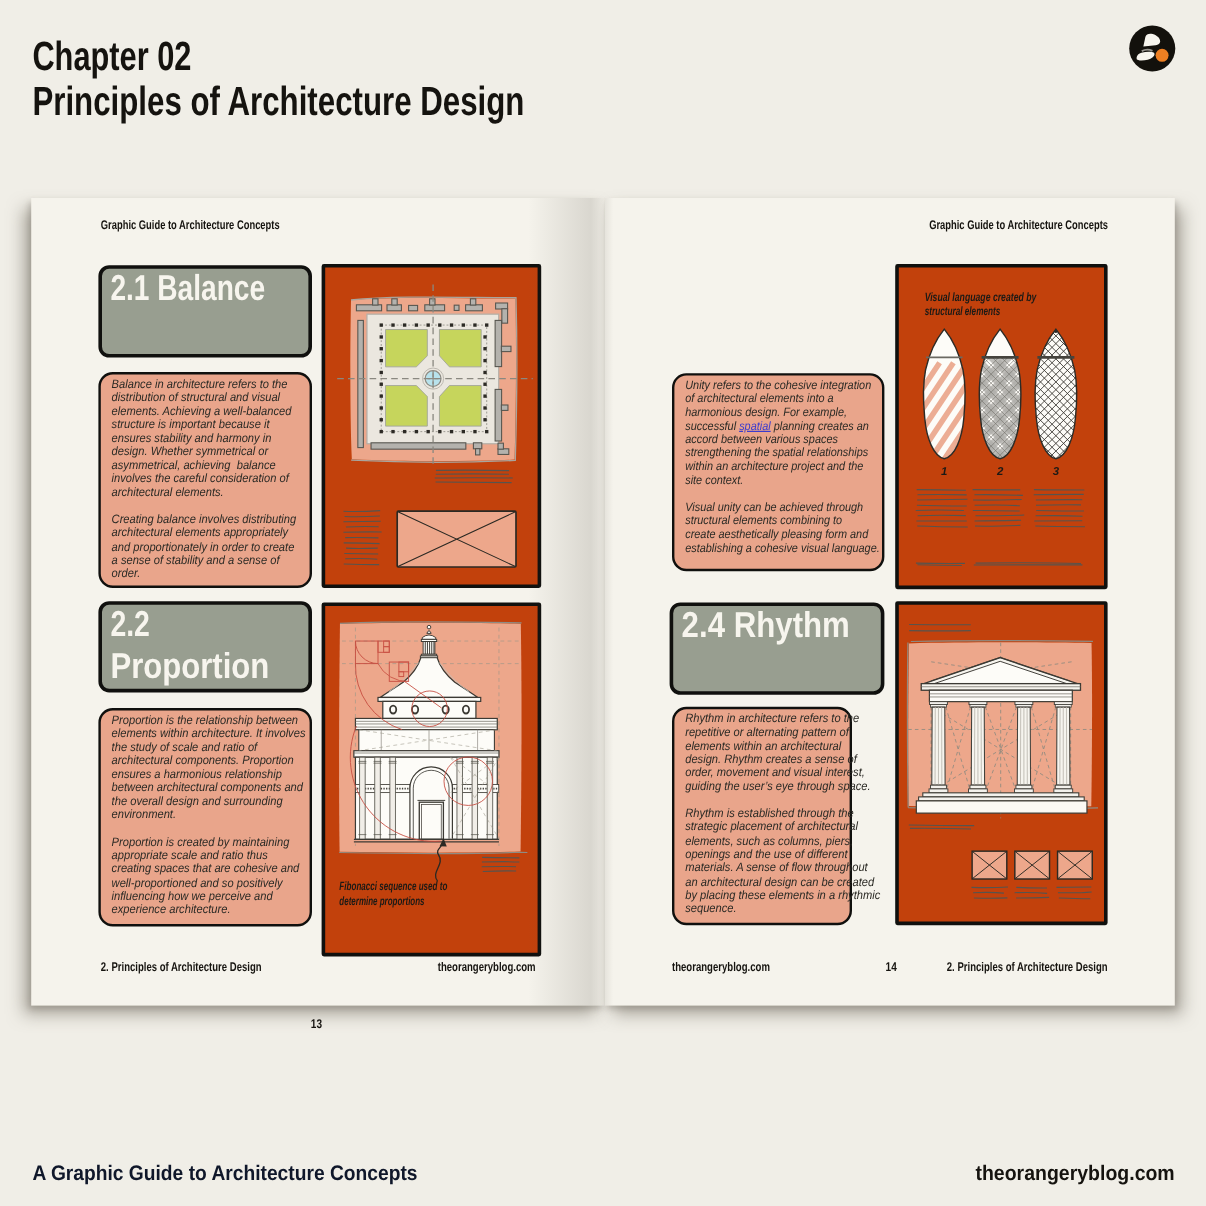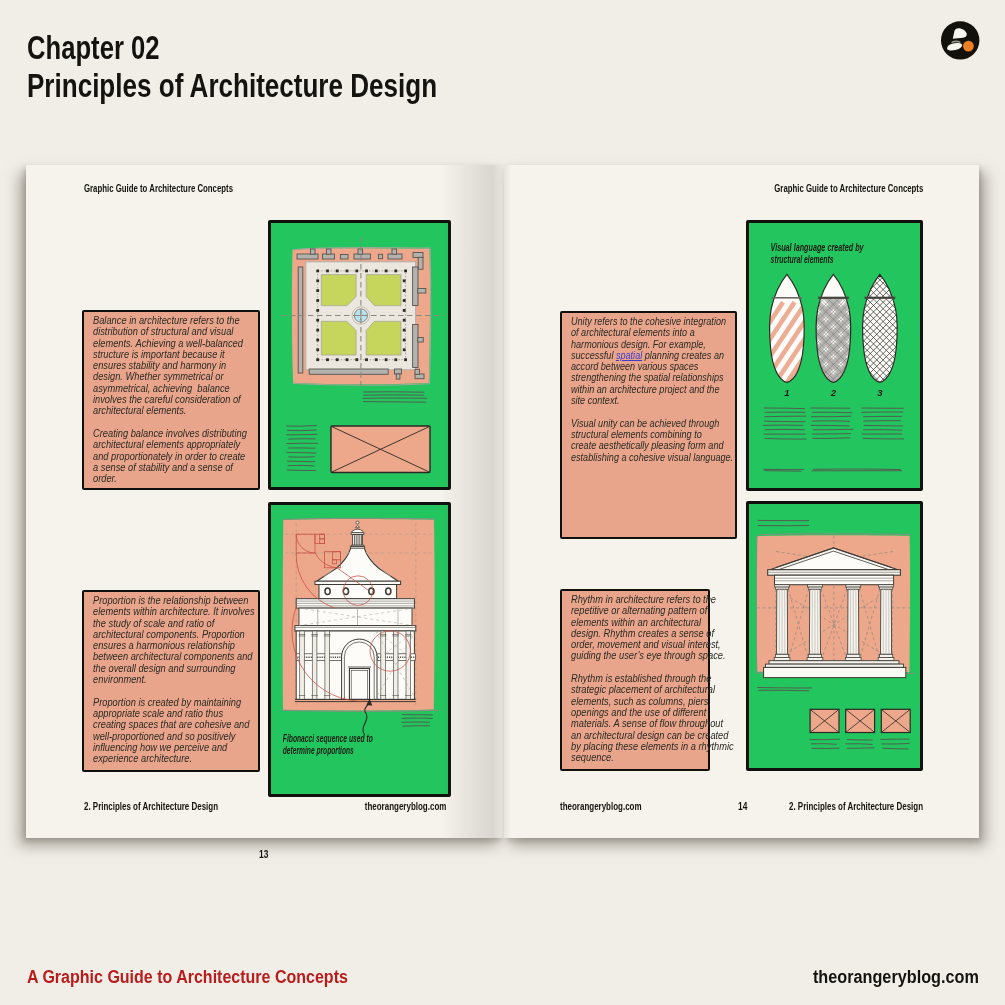--- a/index.html
+++ b/index.html
@@ -6,23 +6,23 @@
   body{width:1005px;height:1005px;background:#f0eee7;position:relative;overflow:hidden;
        font-family:"Liberation Sans", sans-serif;}
   .abs{position:absolute;}
   .cond{display:inline-block;transform:scaleX(0.78);transform-origin:left center;white-space:nowrap;}
   .condR{display:inline-block;transform:scaleX(0.78);transform-origin:right center;white-space:nowrap;}
   .page{position:absolute;top:165px;height:673px;background:#f5f3ec;}
   .hbox{position:absolute;box-sizing:border-box;background:#989e90;border:3px solid #10100e;
         border-radius:9px;color:#f7f5ee;font-weight:bold;}
   .hbox .t{position:absolute;left:7px;top:-1px;font-size:30px;line-height:35px;}
   .tbox{position:absolute;box-sizing:border-box;background:#e9a58b;border:2.5px solid #10100e;
-        border-radius:2px;color:#2b2a25;font-style:italic;font-size:10.1px;line-height:11.3px;}
+        border-radius:12px;color:#2b2a25;font-style:italic;font-size:10.1px;line-height:11.3px;}
   .tbox .txt{position:absolute;left:9px;top:3px;white-space:nowrap;transform:scaleX(0.92);transform-origin:left top;}
-  .ibox{position:absolute;box-sizing:border-box;background:#22c55e;border:3px solid #10100e;border-radius:2px;}
+  .ibox{position:absolute;box-sizing:border-box;background:#c2410c;border:3px solid #10100e;border-radius:2px;}
   .pghead{position:absolute;top:17px;font-size:10.5px;font-weight:bold;color:#15130f;}
   .pfoot{position:absolute;top:635px;font-size:10.5px;font-weight:bold;color:#15130f;}
   svg text{font-family:"Liberation Sans",sans-serif;}
 </style>
 </head>
 <body>
 
 <div class="abs" style="left:27px;top:29px;font-size:34px;line-height:37.5px;font-weight:bold;color:#15130f;">
   <span class="cond" style="transform:scaleX(0.754);">Chapter 02</span><br>
   <span class="cond" style="transform:scaleX(0.766);">Principles of Architecture Design</span>
@@ -33,20 +33,23 @@
   <path d="M14.3,20.3 L15.2,12.2 C15.6,10 18,8.8 21,9.3 C24.8,10 27.6,12.3 27.8,14.8 C27.9,16.6 26.6,17.8 24.4,18.3 Z" fill="#f7f5ee" transform="rotate(6 20 15)"></path>
   <path d="M12.5,23.6 Q16.9,21.2 21.4,23.4" fill="none" stroke="#98958f" stroke-width="1.6"></path>
   <path d="M8.4,30.6 C7.6,28.3 9.2,25.9 12.2,25 C16.2,23.8 20.9,23.8 22.6,25 C23.6,25.9 23.2,27.4 21.6,28.8 C19.2,30.9 14.4,31.7 10.7,31.4 Z" fill="#f7f5ee"></path>
   <circle cx="29.4" cy="27.1" r="5.4" fill="#ee7f22"></circle>
 </svg>
 
 <div class="page" id="pageL" style="left:26px;width:478px;box-shadow:-7px 8px 13px rgba(105,99,88,0.50),-2px 3px 5px rgba(105,99,88,0.30);">
 
   <div class="pghead" style="left:58px;"><span class="cond" style="transform:scaleX(0.744);">Graphic Guide to Architecture Concepts</span></div>
 
+  <div class="hbox" style="left:56px;top:56px;width:178px;height:77px;">
+      <div class="t"><span class="cond" style="transform:scaleX(0.781);">2.1 Balance</span></div>
+    </div>
 
   <div class="tbox" style="left:56px;top:145px;width:178px;height:180px;">
     <div class="txt">Balance in architecture refers to the<br>
 distribution of structural and visual<br>
 elements. Achieving a well-balanced<br>
 structure is important because it<br>
 ensures stability and harmony in<br>
 design. Whether symmetrical or<br>
 asymmetrical, achieving&nbsp; balance<br>
 involves the careful consideration of<br>
@@ -159,20 +162,23 @@
 <path d="M11.9,235.2 Q27.9,235.5 40.1,235.7" fill="none" stroke="#56544e" stroke-width="0.9"></path>
 <path d="M12.7,239.6 Q31.5,239.1 39.4,240.0" fill="none" stroke="#56544e" stroke-width="0.9"></path>
 <path d="M11.5,244.0 Q29.4,244.6 41.0,244.5" fill="none" stroke="#56544e" stroke-width="0.9"></path>
 </g>
 <rect x="60" y="203" width="99" height="46.5" fill="#eda78b" stroke="#2b2923" stroke-width="1.4" rx="1"></rect>
 <path d="M60.6,203.5 L158.5,249.1 M60.6,249.1 L158.5,203.5" stroke="#2b2923" stroke-width="0.9" fill="none"></path>
         </g>
     </svg>
   </div>
 
+  <div class="hbox" style="left:56px;top:336px;width:178px;height:76px;">
+      <div class="t"><span class="cond" style="transform:scaleX(0.79);">2.2</span><br><span class="cond" style="transform:scaleX(0.864);">Proportion</span></div>
+    </div>
 
   <div class="tbox" style="left:56px;top:425px;width:178px;height:182px;">
     <div class="txt">Proportion is the relationship between<br>
 elements within architecture. It involves<br>
 the study of scale and ratio of<br>
 architectural components. Proportion<br>
 ensures a harmonious relationship<br>
 between architectural components and<br>
 the overall design and surrounding<br>
 environment.<br><br>
@@ -296,21 +302,21 @@
   <div class="pfoot" style="left:58px;"><span class="cond" style="transform:scaleX(0.757);">2. Principles of Architecture Design</span></div>
   <div class="pfoot" style="left:230px;width:17px;text-align:center;margin-top:48px;"><span class="cond" style="transform:scaleX(0.8);">13</span></div>
   <div class="pfoot" style="right:58px;"><span class="condR" style="transform:scaleX(0.76);">theorangeryblog.com</span></div>
 </div>
 
 <div class="page" id="pageR" style="left:504px;width:475px;box-shadow:7px 8px 13px rgba(105,99,88,0.50),2px 3px 5px rgba(105,99,88,0.30);">
 
   <div class="pghead" style="right:56px;"><span class="condR" style="transform:scaleX(0.744);">Graphic Guide to Architecture Concepts</span></div>
 
 
-  <div class="tbox" style="left:56px;top:146px;width:177px;height:228px;">
+  <div class="tbox" style="left:56px;top:146px;width:177px;height:165px;">
     <div class="txt" style="transform:scaleX(0.9);">Unity refers to the cohesive integration<br>
 of architectural elements into a<br>
 harmonious design. For example,<br>
 successful <span style="color:#3c3ccd;text-decoration:underline;">spatial</span> planning creates an<br>
 accord between various spaces<br>
 strengthening the spatial relationships<br>
 within an architecture project and the<br>
 site context.<br><br>
 Visual unity can be achieved through<br>
 structural elements combining to<br>
@@ -502,20 +508,23 @@
 <path d="M112.9,211.1 Q134.4,211.0 152.9,210.9" fill="none" stroke="#56544e" stroke-width="0.9"></path>
 <path d="M113.8,215.4 Q129.1,215.9 155.1,215.9" fill="none" stroke="#56544e" stroke-width="0.9"></path>
 <path d="M14.3,246.3 Q29.7,246.6 55.1,246.5" fill="none" stroke="#56544e" stroke-width="0.9"></path>
 <path d="M15.5,247.6 Q34.7,248.0 52.5,248.2" fill="none" stroke="#56544e" stroke-width="0.9"></path>
 <path d="M64.0,246.3 Q113.9,245.6 151.8,246.6" fill="none" stroke="#56544e" stroke-width="0.9"></path>
 <path d="M62.5,247.8 Q106.7,247.8 153.0,247.7" fill="none" stroke="#56544e" stroke-width="0.9"></path>
         </g>
     </svg>
   </div>
 
+  <div class="hbox" style="left:54px;top:337px;width:179px;height:77px;">
+      <div class="t"><span class="cond" style="transform:scaleX(0.867);">2.4 Rhythm</span></div>
+    </div>
 
   <div class="tbox" style="left:56px;top:424px;width:150px;height:182px;">
     <div class="txt">Rhythm in architecture refers to the<br>
 repetitive or alternating pattern of<br>
 elements within an architectural<br>
 design. Rhythm creates a sense of<br>
 order, movement and visual interest,<br>
 guiding the user’s eye through space.<br><br>
 Rhythm is established through the<br>
 strategic placement of architectural<br>
@@ -608,15 +617,15 @@
   </div>
 
   <div class="pfoot" style="left:56px;"><span class="cond" style="transform:scaleX(0.76);">theorangeryblog.com</span></div>
   <div class="pfoot" style="left:229px;width:17px;text-align:right;"><span class="cond" style="transform:scaleX(0.8);">14</span></div>
   <div class="pfoot" style="right:56px;"><span class="condR" style="transform:scaleX(0.757);">2. Principles of Architecture Design</span></div>
 </div>
 
 <div class="abs" style="left:440px;top:165px;width:64px;height:673px;background:linear-gradient(to right,rgba(90,85,75,0) 0%,rgba(90,85,75,0.18) 82%,rgba(90,85,75,0.05) 100%);"></div>
 <div class="abs" style="left:504px;top:165px;width:7px;height:673px;background:linear-gradient(to right,rgba(90,85,75,0.10),rgba(90,85,75,0));"></div>
 
-<div class="abs" style="left:27px;top:967px;font-size:17.5px;font-weight:bold;color:#b91c1c;"><span class="cond" style="transform:scaleX(0.915);">A Graphic Guide to Architecture Concepts</span></div>
+<div class="abs" style="left:27px;top:967px;font-size:17.5px;font-weight:bold;color:#0f172a;"><span class="cond" style="transform:scaleX(0.915);">A Graphic Guide to Architecture Concepts</span></div>
 
 <div class="abs" style="right:26px;top:967px;font-size:17.5px;font-weight:bold;color:#15130f;"><span class="condR" style="transform:scaleX(0.928);">theorangeryblog.com</span></div>
 
 </body></html>

